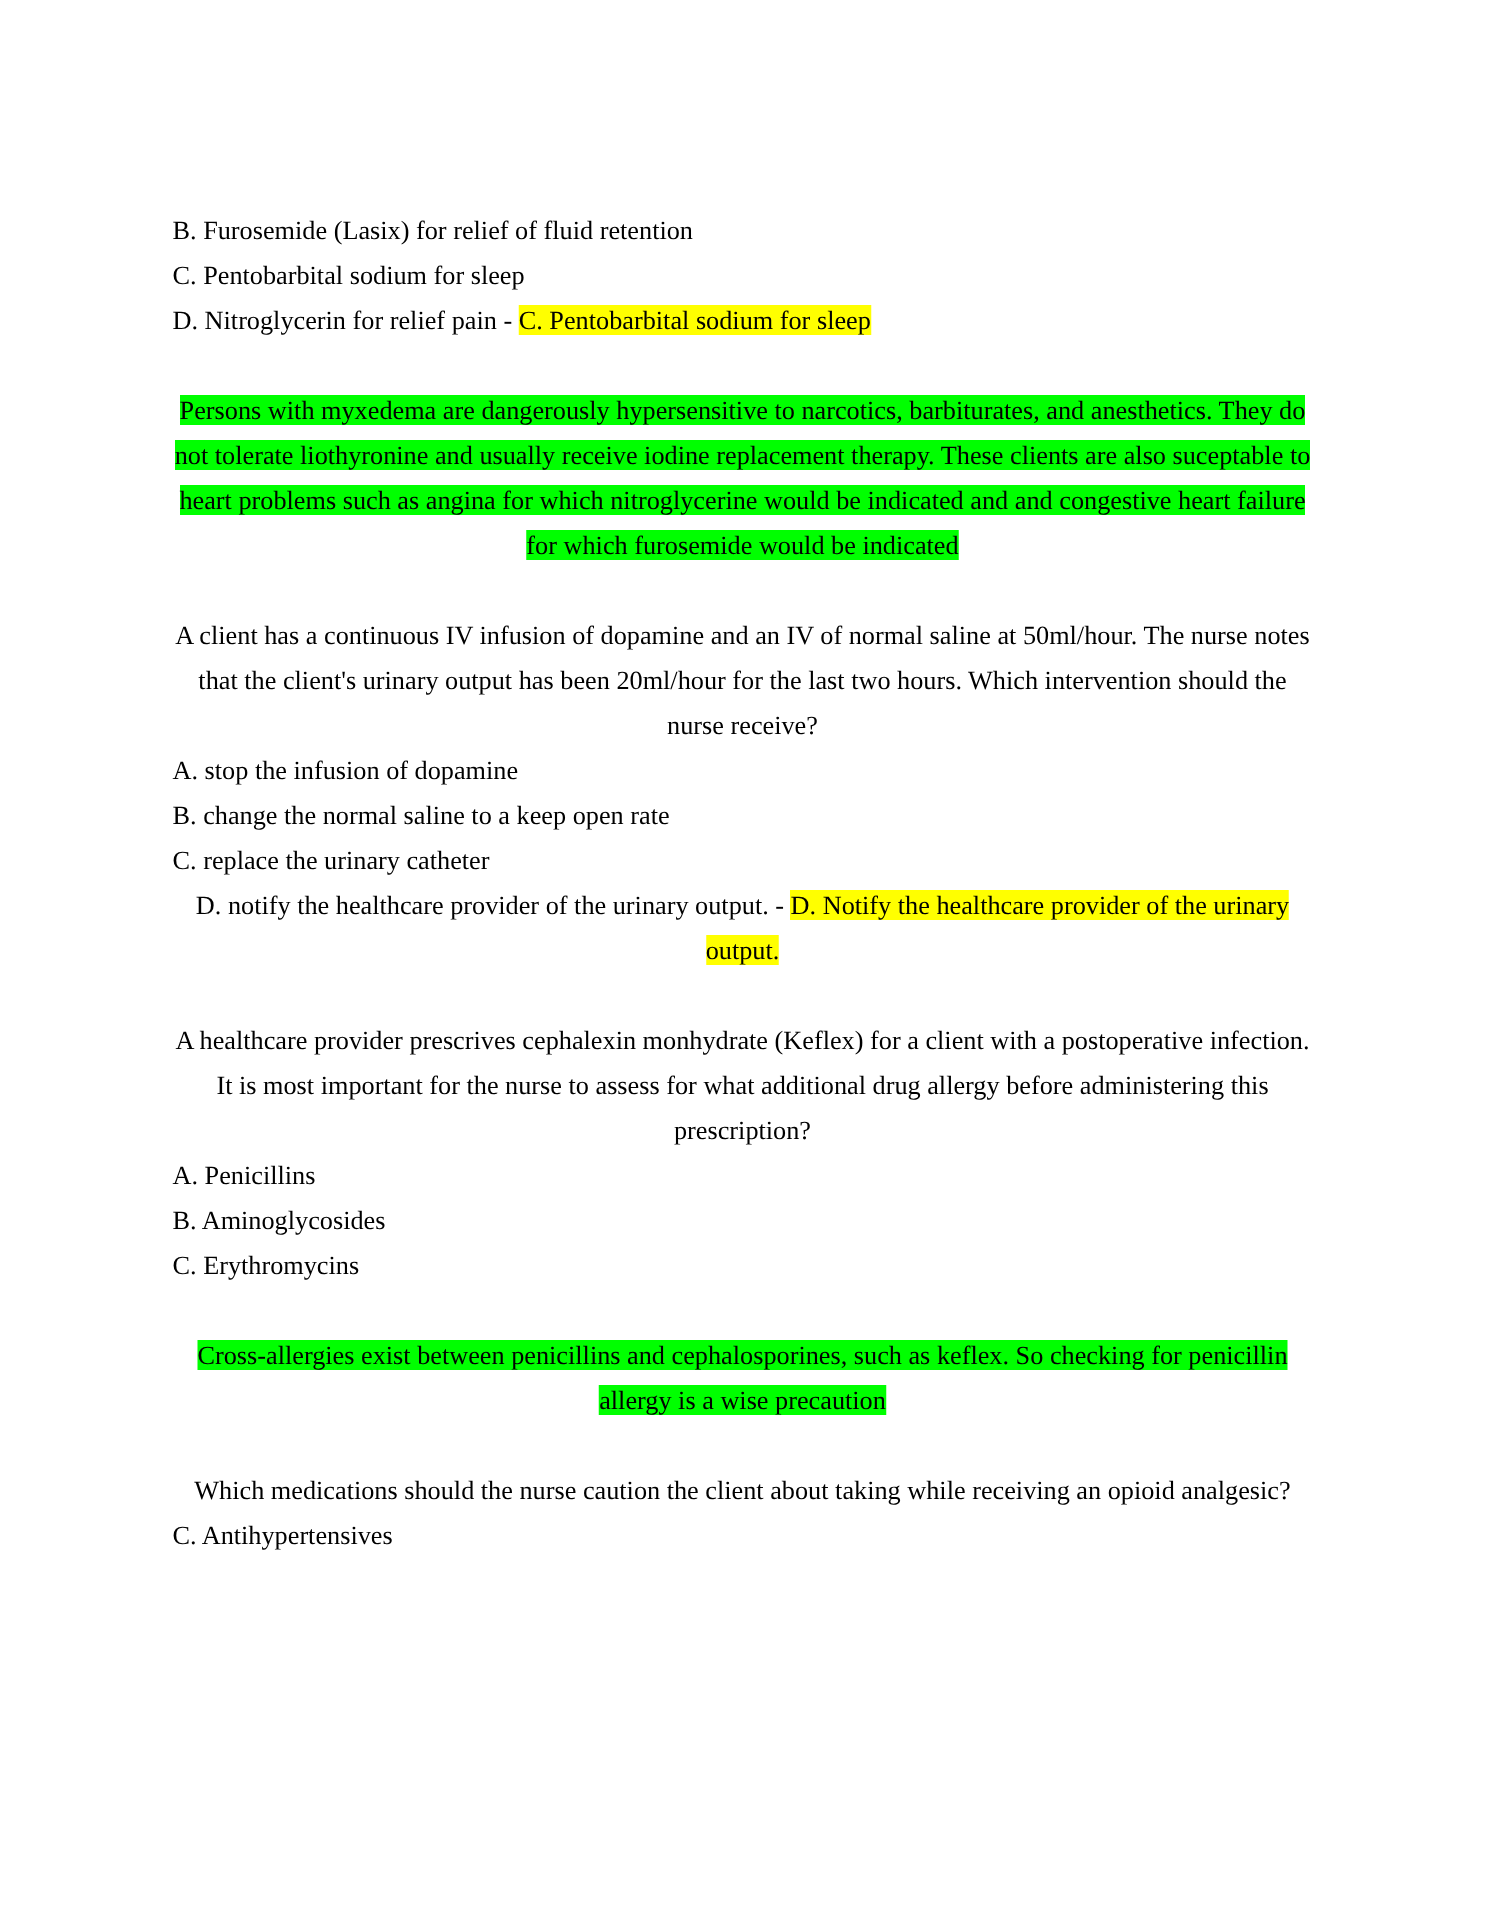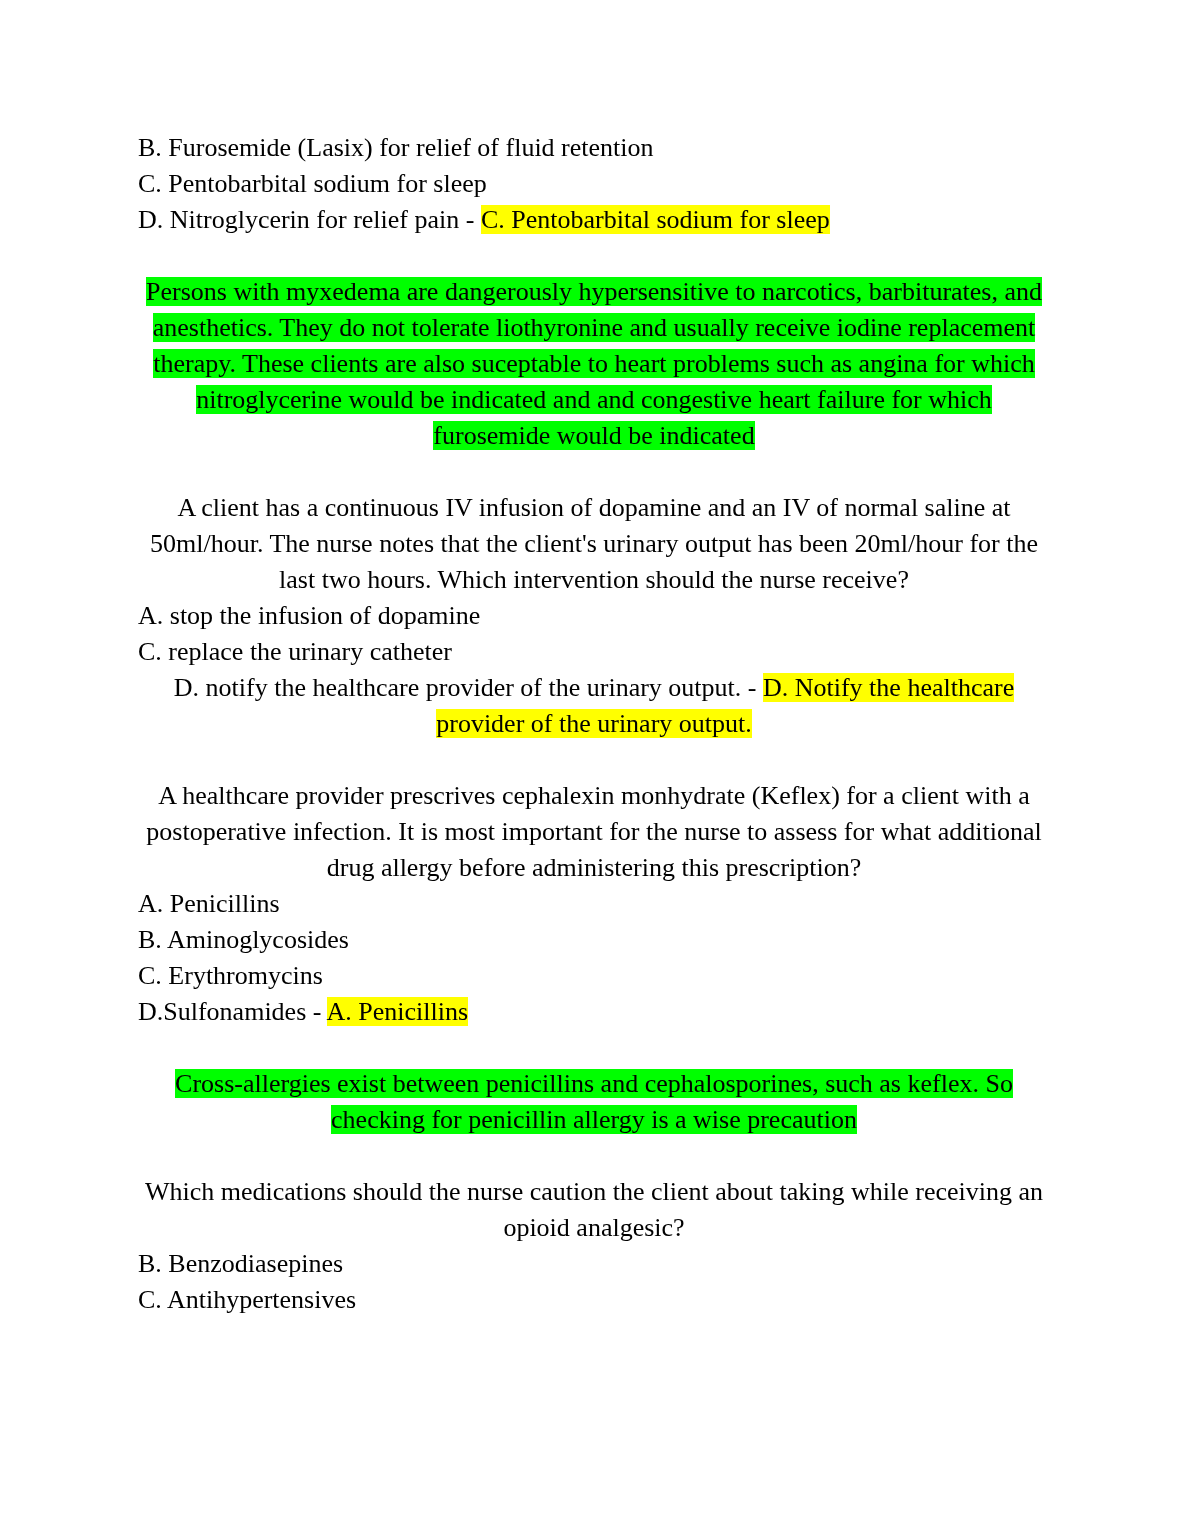--- a/index.html
+++ b/index.html
@@ -14,22 +14,23 @@
     color: #000000;
   }
   .page {
     position: relative;
     width: 1190px;
     height: 1540px;
     box-sizing: border-box;
     padding: 130px 140px 0 138px;
   }
   .doc {
-    font-size: 26px;
+    font-size: 21px;
     line-height: 36px;
+    margin-top: 36px;
   }
   .block {
     margin: 0;
   }
   .spacer {
     height: 36px;
   }
   .line {
     margin: 0;
     padding: 0;
@@ -70,48 +71,45 @@
     <div class="para">
       <span class="green-para">Persons with myxedema are dangerously hypersensitive to narcotics, barbiturates, and anesthetics. They do not tolerate liothyronine and usually receive iodine replacement therapy. These clients are also suceptable to heart problems such as angina for which nitroglycerine would be indicated and and congestive heart failure for which furosemide would be indicated</span>
     </div>
 
     <div class="spacer"></div>
 
     <div class="para">A client has a continuous IV infusion of dopamine and an IV of normal saline at 50ml/hour. The nurse notes that the client's urinary output has been 20ml/hour for the last two hours. Which intervention should the nurse receive?</div>
 
     <div class="block">
       <div class="line">A. stop the infusion of dopamine</div>
+      <div class="line">B. change the normal saline to a keep open rate</div>
       <div class="line">C. replace the urinary catheter</div>
       <div class="para">
         <span>D. notify the healthcare provider of the urinary output. - </span><span class="hl-yellow">D. Notify the healthcare provider of the urinary output.</span>
       </div>
     </div>
 
     <div class="spacer"></div>
 
     <div class="para">A healthcare provider prescrives cephalexin monhydrate (Keflex) for a client with a postoperative infection. It is most important for the nurse to assess for what additional drug allergy before administering this prescription?</div>
 
     <div class="block">
       <div class="line">A. Penicillins</div>
       <div class="line">B. Aminoglycosides</div>
       <div class="line">C. Erythromycins</div>
-      <div class="line">
-        <span>D.Sulfonamides - </span><span class="hl-yellow">A. Penicillins</span>
-      </div>
     </div>
 
     <div class="spacer"></div>
 
     <div class="para">
       <span class="green-para">Cross-allergies exist between penicillins and cephalosporines, such as keflex. So checking for penicillin allergy is a wise precaution</span>
     </div>
 
     <div class="spacer"></div>
 
     <div class="para">Which medications should the nurse caution the client about taking while receiving an opioid analgesic?</div>
 
     <div class="block">
-      <div class="line">B. Benzodiasepines</div>
       <div class="line">C. Antihypertensives</div>
     </div>
 
   </div>
 </div>
 
 </body></html>

